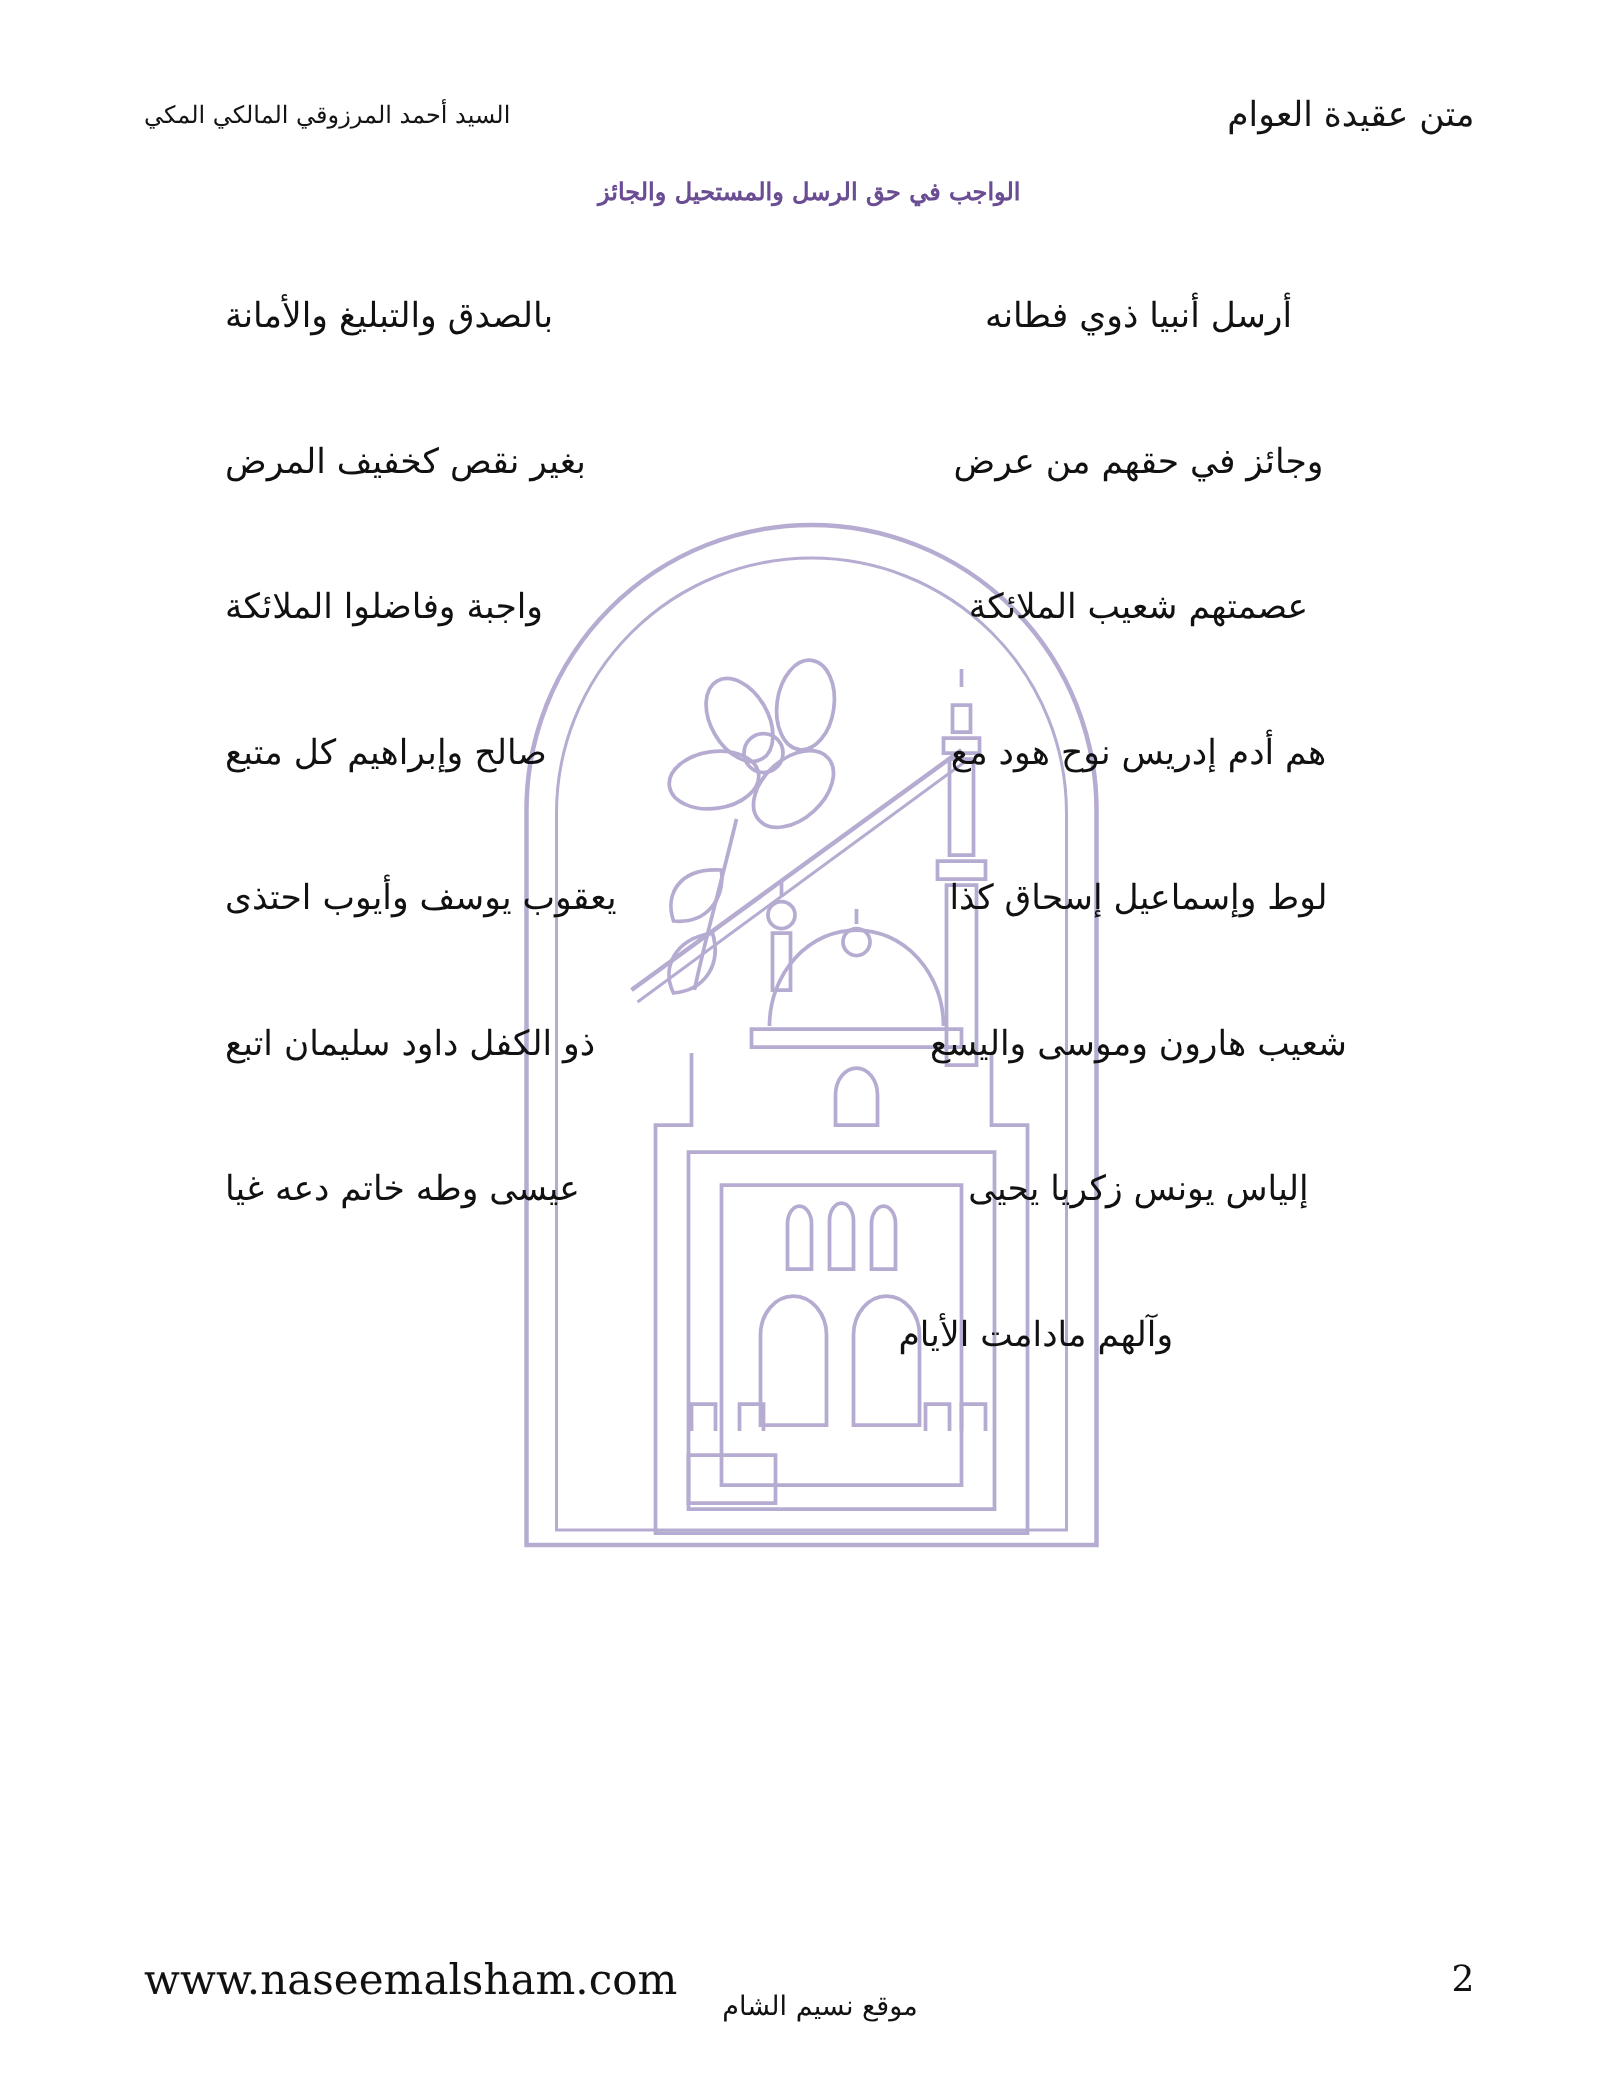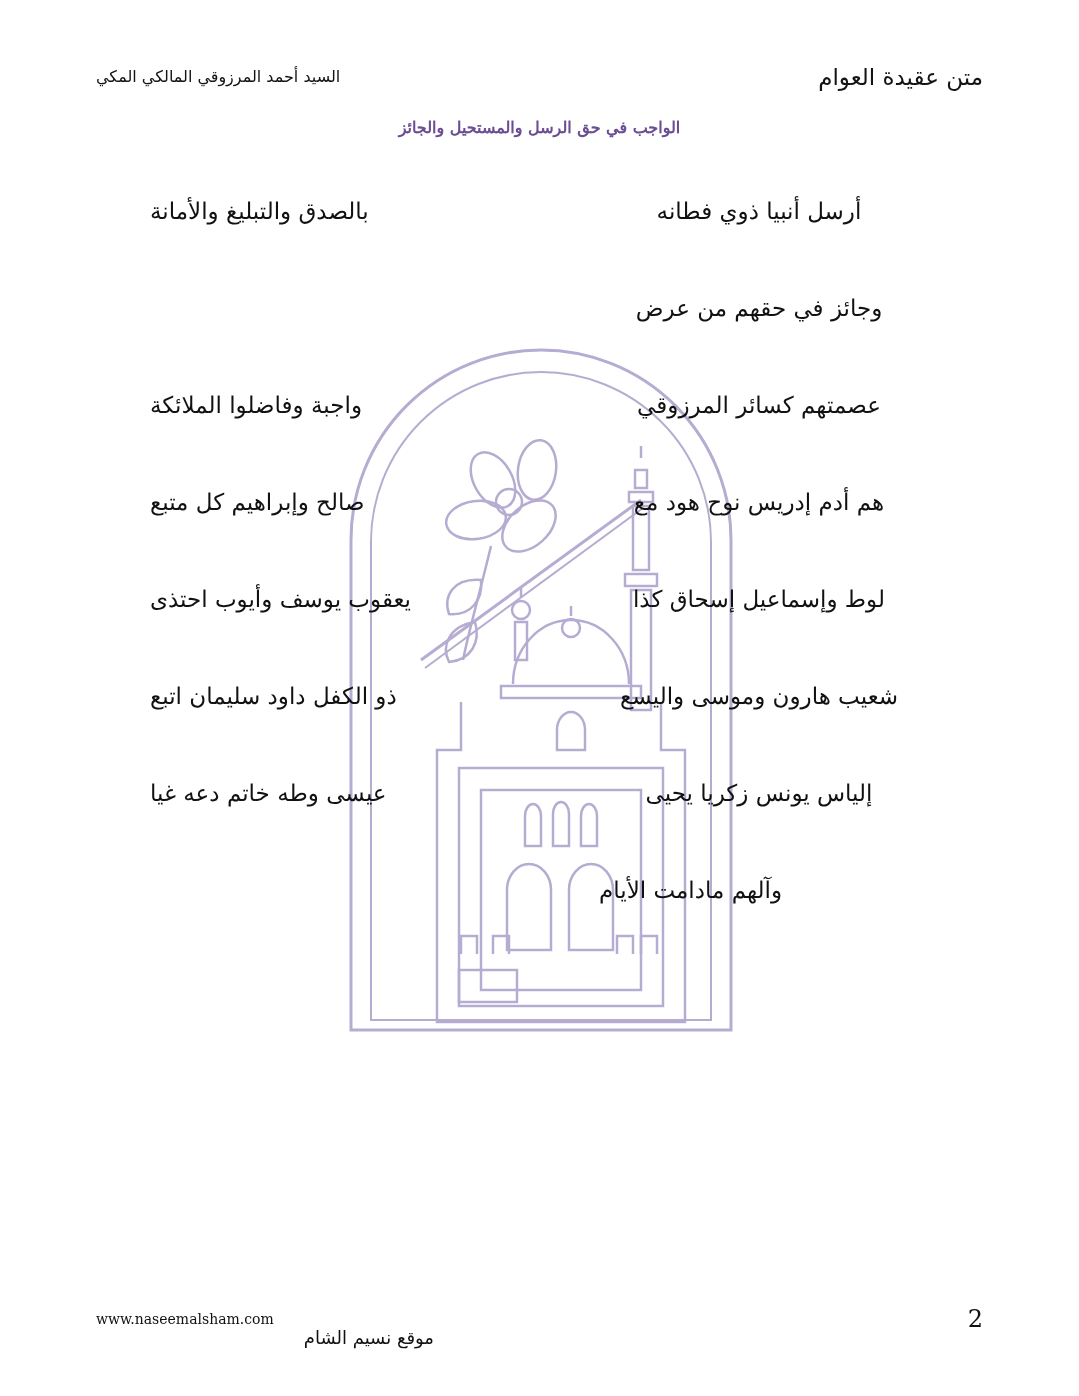--- a/index.html
+++ b/index.html
@@ -114,21 +114,21 @@
     align-items: center;
     justify-content: space-between;
   }
   .footer-site {
     display: flex;
     align-items: center;
     gap: 30px;
     direction: rtl;
   }
   .footer-url {
-    font-size: 14px;
+    font-size: 28px;
     color: #111111;
     font-family: "DejaVu Serif", "Liberation Serif", serif;
     direction: ltr;
   }
   .footer-name {
     font-size: 18px;
     color: #111111;
     font-family: "DejaVu Sans", "Liberation Sans", sans-serif;
     margin-top: 36px;
   }
@@ -217,23 +217,24 @@
     </svg>
   </div>
 
   <div class="verses">
     <div class="verse-row">
       <span class="hemistich first">أرسل أنبيا ذوي فطانه</span>
       <span class="hemistich second">بالصدق والتبليغ والأمانة</span>
     </div>
     <div class="verse-row">
       <span class="hemistich first">وجائز في حقهم من عرض</span>
-    </div>
-    <div class="verse-row">
-      <span class="hemistich first">عصمتهم كسائر المرزوقي</span>
+      <span class="hemistich second">بغير نقص كخفيف المرض</span>
+    </div>
+    <div class="verse-row">
+      <span class="hemistich first">عصمتهم شعيب الملائكة</span>
       <span class="hemistich second">واجبة وفاضلوا الملائكة</span>
     </div>
     <div class="verse-row">
       <span class="hemistich first">هم أدم إدريس نوح هود مع</span>
       <span class="hemistich second">صالح وإبراهيم كل متبع</span>
     </div>
     <div class="verse-row">
       <span class="hemistich first">لوط وإسماعيل إسحاق كذا</span>
       <span class="hemistich second">يعقوب يوسف وأيوب احتذى</span>
     </div>

